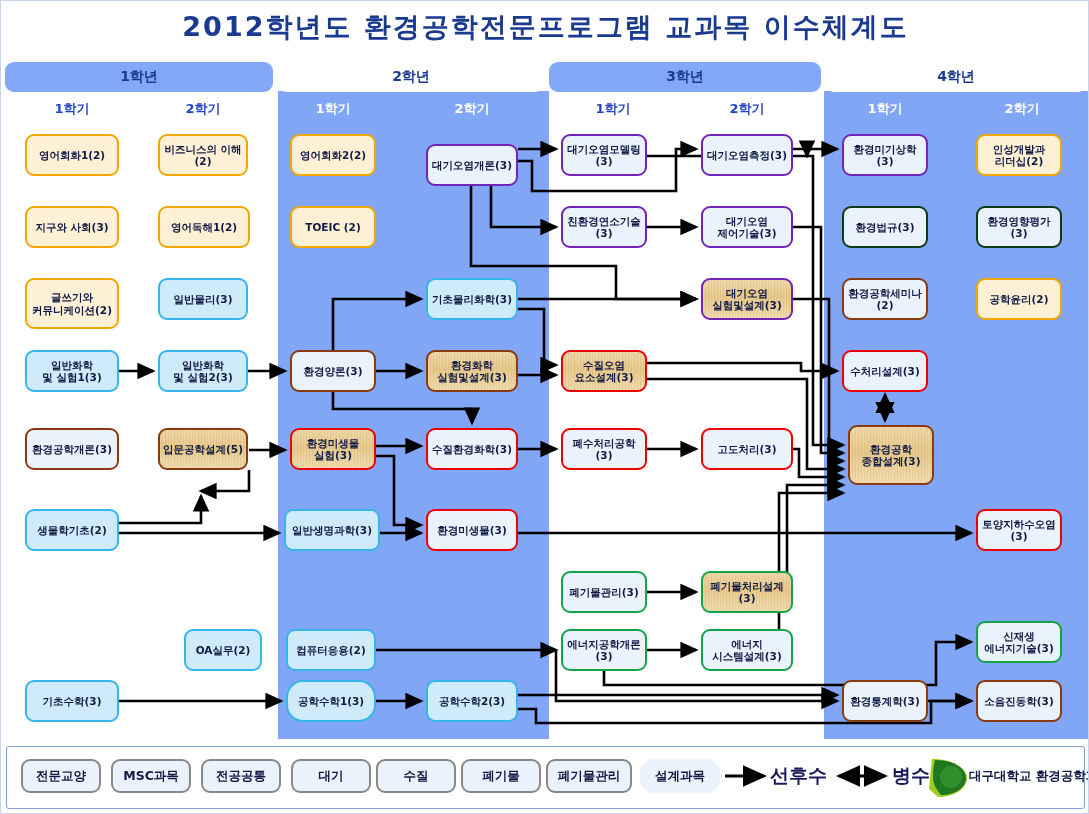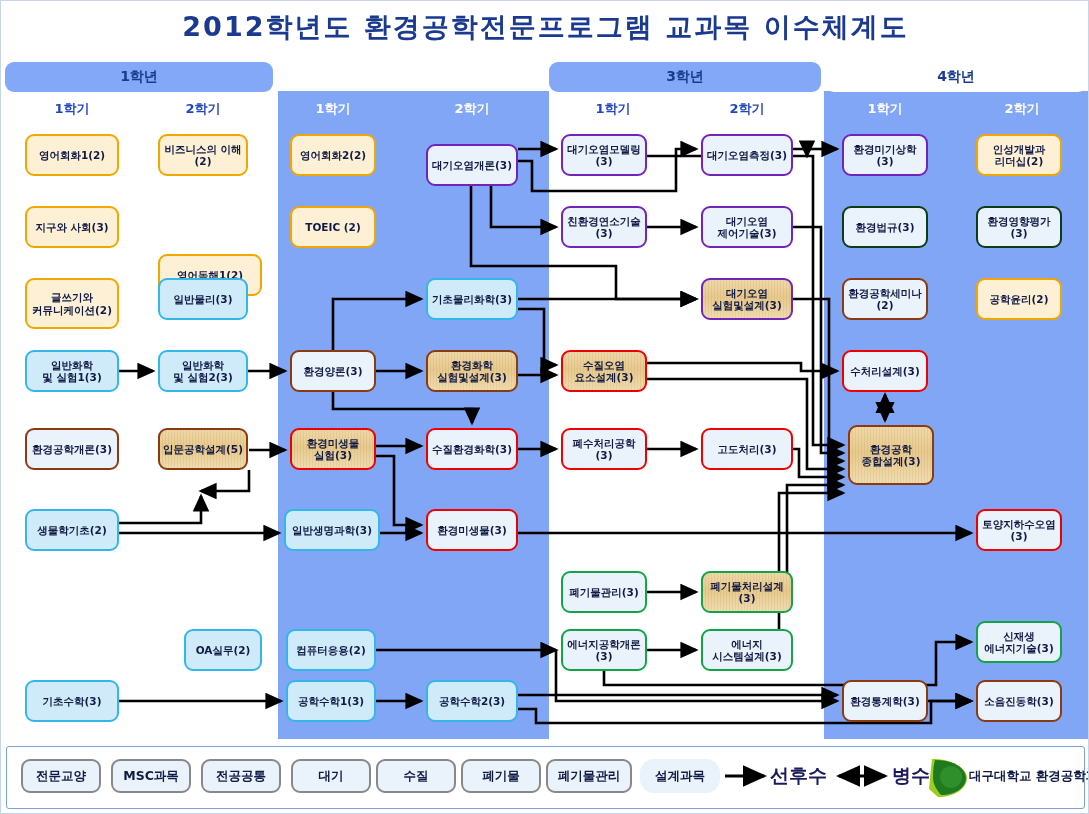--- a/index.html
+++ b/index.html
@@ -95,20 +95,21 @@
 <body>
 
 <div id="page">
 
   <div class="band" id="band-y2"></div>
   <div class="band" id="band-y4"></div>
 
   <div id="title">2012학년도 환경공학전문프로그램 교과목 이수체계도</div>
 
   <div class="yearbar fill" id="yb1">1학년</div>
+  <div class="yearbar plain" id="yb2">2학년</div>
   <div class="yearbar fill" id="yb3">3학년</div>
   <div class="yearbar plain" id="yb4">4학년</div>
 
   <div class="semlabel" style="left:11px">1학기</div>
   <div class="semlabel" style="left:142px">2학기</div>
   <div class="semlabel onblue" style="left:272px">1학기</div>
   <div class="semlabel onblue" style="left:411px">2학기</div>
   <div class="semlabel" style="left:552px">1학기</div>
   <div class="semlabel" style="left:686px">2학기</div>
   <div class="semlabel onblue" style="left:824px">1학기</div>
@@ -216,26 +217,26 @@
 
   <div id="course-layer">
       <div class="course c-gyoyang" style="left: 24px; top: 133px; width: 94px; height: 42px;">영어회화1(2)</div>
       <div class="course c-gyoyang" style="left: 24px; top: 205px; width: 94px; height: 42px;">지구와 사회(3)</div>
       <div class="course c-gyoyang" style="left: 24px; top: 277px; width: 94px; height: 51px;">글쓰기와<br>커뮤니케이션(2)</div>
       <div class="course c-msc" style="left: 24px; top: 349px; width: 94px; height: 42px;">일반화학<br>및 실험1(3)</div>
       <div class="course c-common" style="left: 24px; top: 427px; width: 94px; height: 42px;">환경공학개론(3)</div>
       <div class="course c-msc" style="left: 24px; top: 508px; width: 94px; height: 42px;">생물학기초(2)</div>
       <div class="course c-msc" style="left: 24px; top: 679px; width: 94px; height: 42px;">기초수학(3)</div>
       <div class="course c-gyoyang" style="left: 157px; top: 133px; width: 90px; height: 42px;">비즈니스의 이해<br>(2)</div>
-      <div class="course c-gyoyang" style="left: 157px; top: 205px; width: 104px; height: 42px; margin-top: 48px;">영어독해1(2)</div>
+      <div class="course c-gyoyang" style="left: 157px; top: 205px; width: 92px; height: 42px;">영어독해1(2)</div>
       <div class="course c-msc" style="left: 157px; top: 277px; width: 90px; height: 42px;">일반물리(3)</div>
       <div class="course c-msc" style="left: 157px; top: 349px; width: 90px; height: 42px;">일반화학<br>및 실험2(3)</div>
       <div class="course c-common design" style="left: 157px; top: 427px; width: 90px; height: 42px;">입문공학설계(5)</div>
       <div class="course c-msc" style="left: 163px; top: 628px; width: 78px; height: 42px; margin-left: 20px;">OA실무(2)</div>
-      <div class="course c-msc" style="left: 285px; top: 679px; width: 90px; height: 42px;">공학수학1(3)</div>
+      <div class="course c-msc" style="left: 285px; top: 679px; width: 90px; height: 42px; border-radius: 17px;">공학수학1(3)</div>
       <div class="course c-gyoyang" style="left: 289px; top: 133px; width: 86px; height: 42px;">영어회화2(2)</div>
       <div class="course c-gyoyang" style="left: 289px; top: 205px; width: 86px; height: 42px;">TOEIC (2)</div>
       <div class="course c-common" style="left: 289px; top: 349px; width: 86px; height: 42px;">환경양론(3)</div>
       <div class="course c-water design" style="left: 289px; top: 427px; width: 86px; height: 42px;">환경미생물<br>실험(3)</div>
       <div class="course c-msc" style="left: 283px; top: 508px; width: 96px; height: 42px;">일반생명과학(3)</div>
       <div class="course c-msc" style="left: 285px; top: 628px; width: 90px; height: 42px;">컴퓨터응용(2)</div>
       <div class="course c-air" style="left: 425px; top: 143px; width: 92px; height: 42px;">대기오염개론(3)</div>
       <div class="course c-msc" style="left: 425px; top: 277px; width: 92px; height: 42px;">기초물리화학(3)</div>
       <div class="course c-common design" style="left: 425px; top: 349px; width: 92px; height: 42px;">환경화학<br>실험및설계(3)</div>
       <div class="course c-water" style="left: 425px; top: 427px; width: 92px; height: 42px;">수질환경화학(3)</div>

